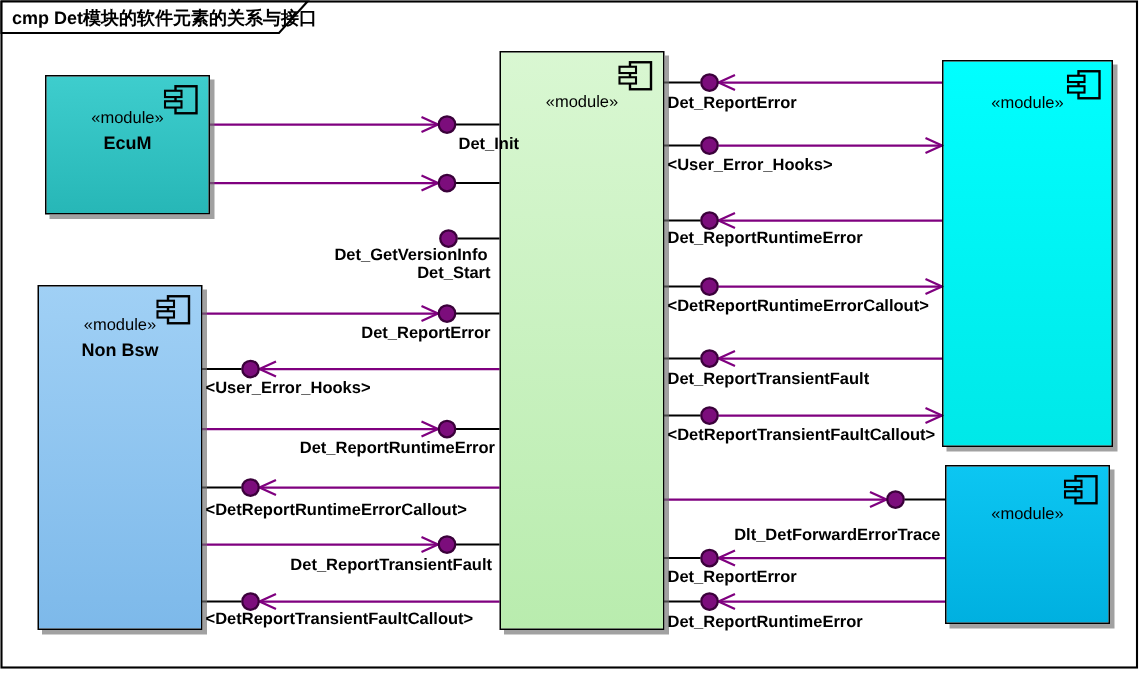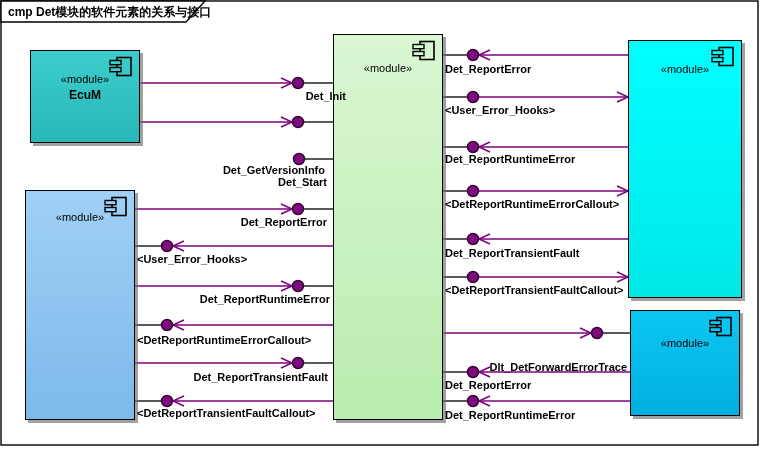--- a/index.html
+++ b/index.html
@@ -107,20 +107,21 @@
       <div class="stereotype">«module»</div>
       <div class="mod-name">EcuM</div>
       <svg width="24" height="21" class="component-icon">
         <rect x="8" y="1.5" width="14" height="18" fill="none" stroke="#000" stroke-width="1.6"></rect>
         <rect x="1" y="4.5" width="11" height="4.2" fill="#3ecdcd" stroke="#000" stroke-width="1.4"></rect>
         <rect x="1" y="11.5" width="11" height="4.2" fill="#3ecdcd" stroke="#000" stroke-width="1.4"></rect>
       </svg>
     </div>
     <div class="module" style="left: 25px; top: 190px; width: 110px; height: 230px; padding-top: 20px; background: linear-gradient(rgb(160, 208, 245), rgb(125, 185, 234));">
       <div class="stereotype">«module»</div>
+      <div class="mod-name">Non Bsw</div>
       <svg width="24" height="21" class="component-icon">
         <rect x="8" y="1.5" width="14" height="18" fill="none" stroke="#000" stroke-width="1.6"></rect>
         <rect x="1" y="4.5" width="11" height="4.2" fill="#a0d0f5" stroke="#000" stroke-width="1.4"></rect>
         <rect x="1" y="11.5" width="11" height="4.2" fill="#a0d0f5" stroke="#000" stroke-width="1.4"></rect>
       </svg>
     </div>
     <div class="module" style="left: 333px; top: 34px; width: 110px; height: 386px; padding-top: 27px; background: linear-gradient(rgb(217, 247, 210), rgb(185, 236, 174));">
       <div class="stereotype">«module»</div>
       <svg width="24" height="21" class="component-icon">
         <rect x="8" y="1.5" width="14" height="18" fill="none" stroke="#000" stroke-width="1.6"></rect>
@@ -152,16 +153,16 @@
     <div class="iface-label" style="top: 293px; right: 435px;">Det_ReportRuntimeError</div>
     <div class="iface-label" style="top: 334px; left: 137px;">&lt;DetReportRuntimeErrorCallout&gt;</div>
     <div class="iface-label" style="top: 371px; right: 437px;">Det_ReportTransientFault</div>
     <div class="iface-label" style="top: 407px; left: 137px;">&lt;DetReportTransientFaultCallout&gt;</div>
     <div class="iface-label" style="top: 63px; left: 445px;">Det_ReportError</div>
     <div class="iface-label" style="top: 104px; left: 445px;">&lt;User_Error_Hooks&gt;</div>
     <div class="iface-label" style="top: 153px; left: 445px;">Det_ReportRuntimeError</div>
     <div class="iface-label" style="top: 198px; left: 445px;">&lt;DetReportRuntimeErrorCallout&gt;</div>
     <div class="iface-label" style="top: 247px; left: 445px;">Det_ReportTransientFault</div>
     <div class="iface-label" style="top: 284px; left: 445px;">&lt;DetReportTransientFaultCallout&gt;</div>
-    <div class="iface-label" style="top: 361px; right: 138px;">Dlt_DetForwardErrorTrace</div>
+    <div class="iface-label" style="top: 351px; right: 138px;">Dlt_DetForwardErrorTrace</div>
     <div class="iface-label" style="top: 379px; left: 445px;">Det_ReportError</div>
     <div class="iface-label" style="top: 409px; left: 445px;">Det_ReportRuntimeError</div>
   </div>
 
 </body></html>

